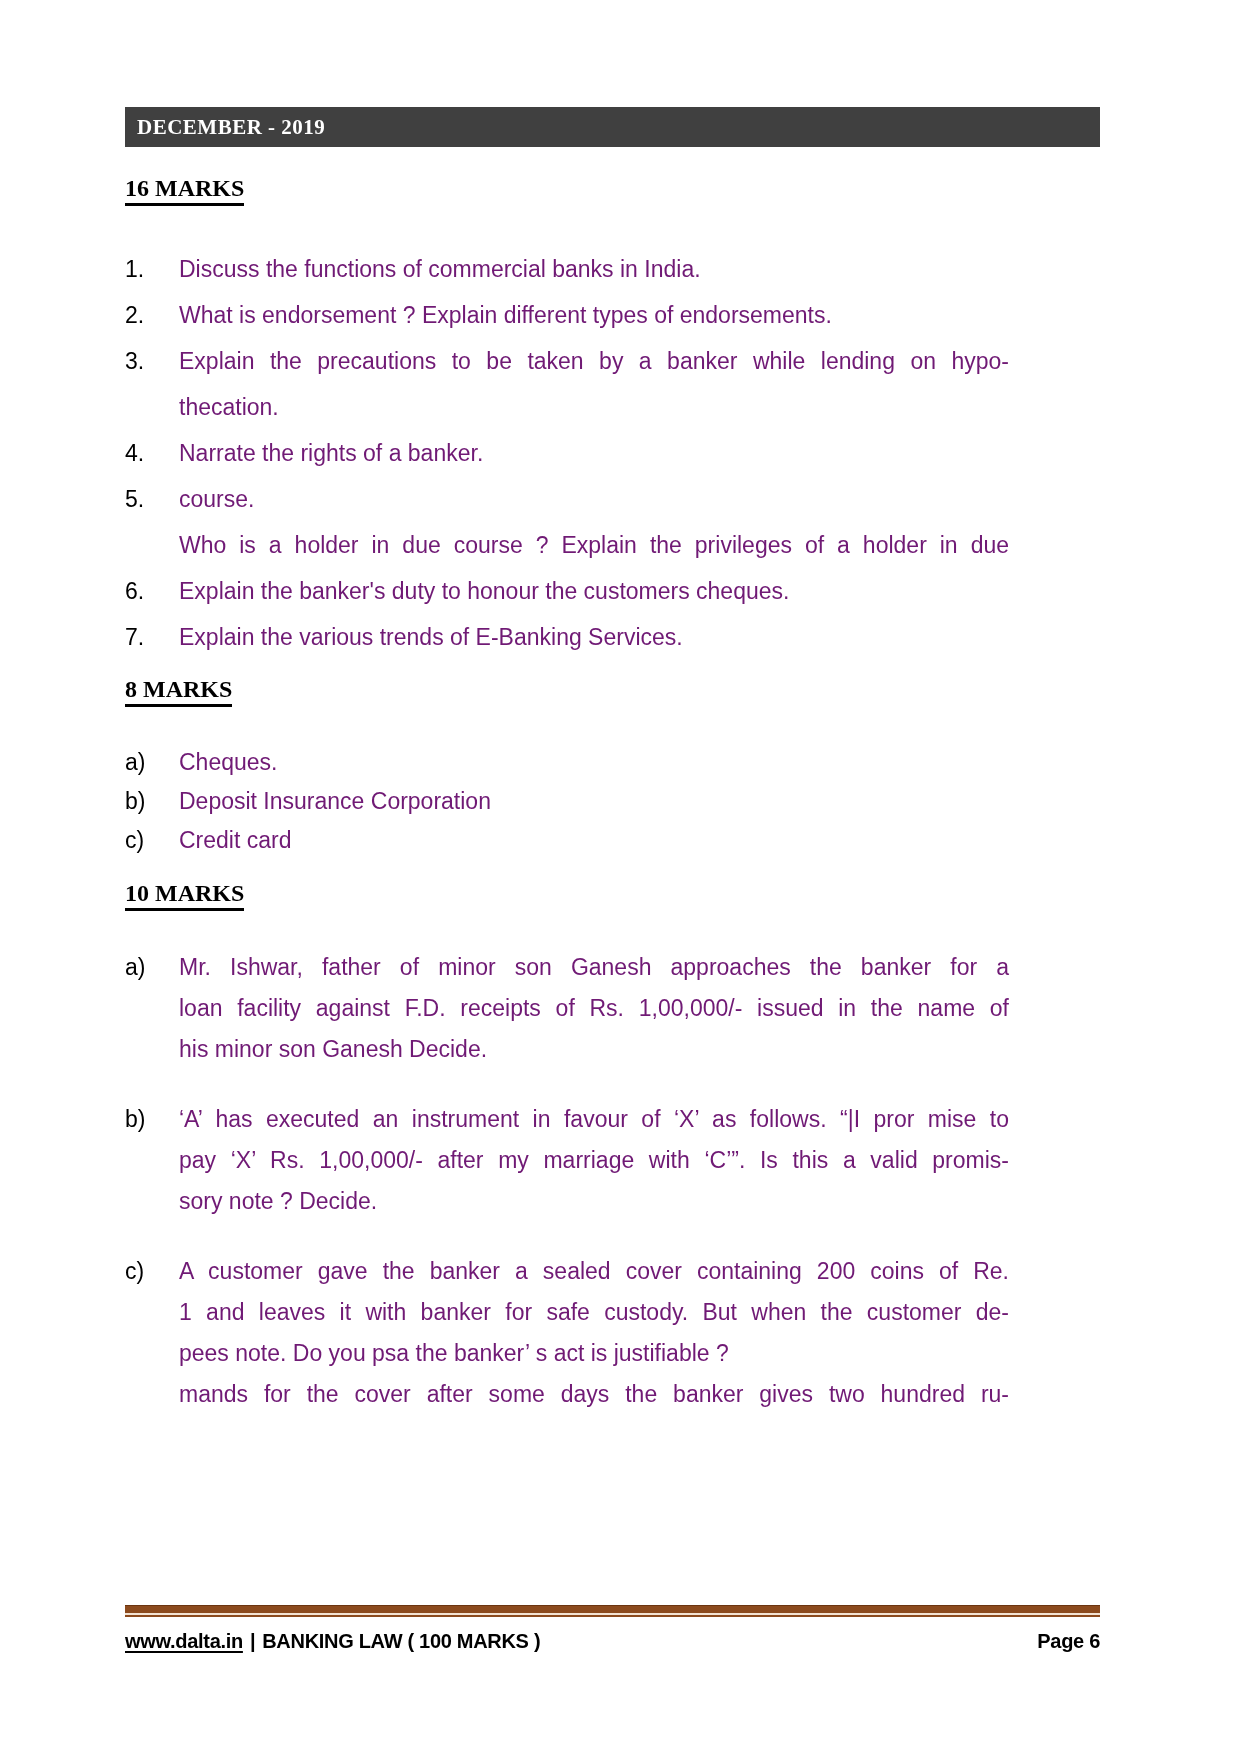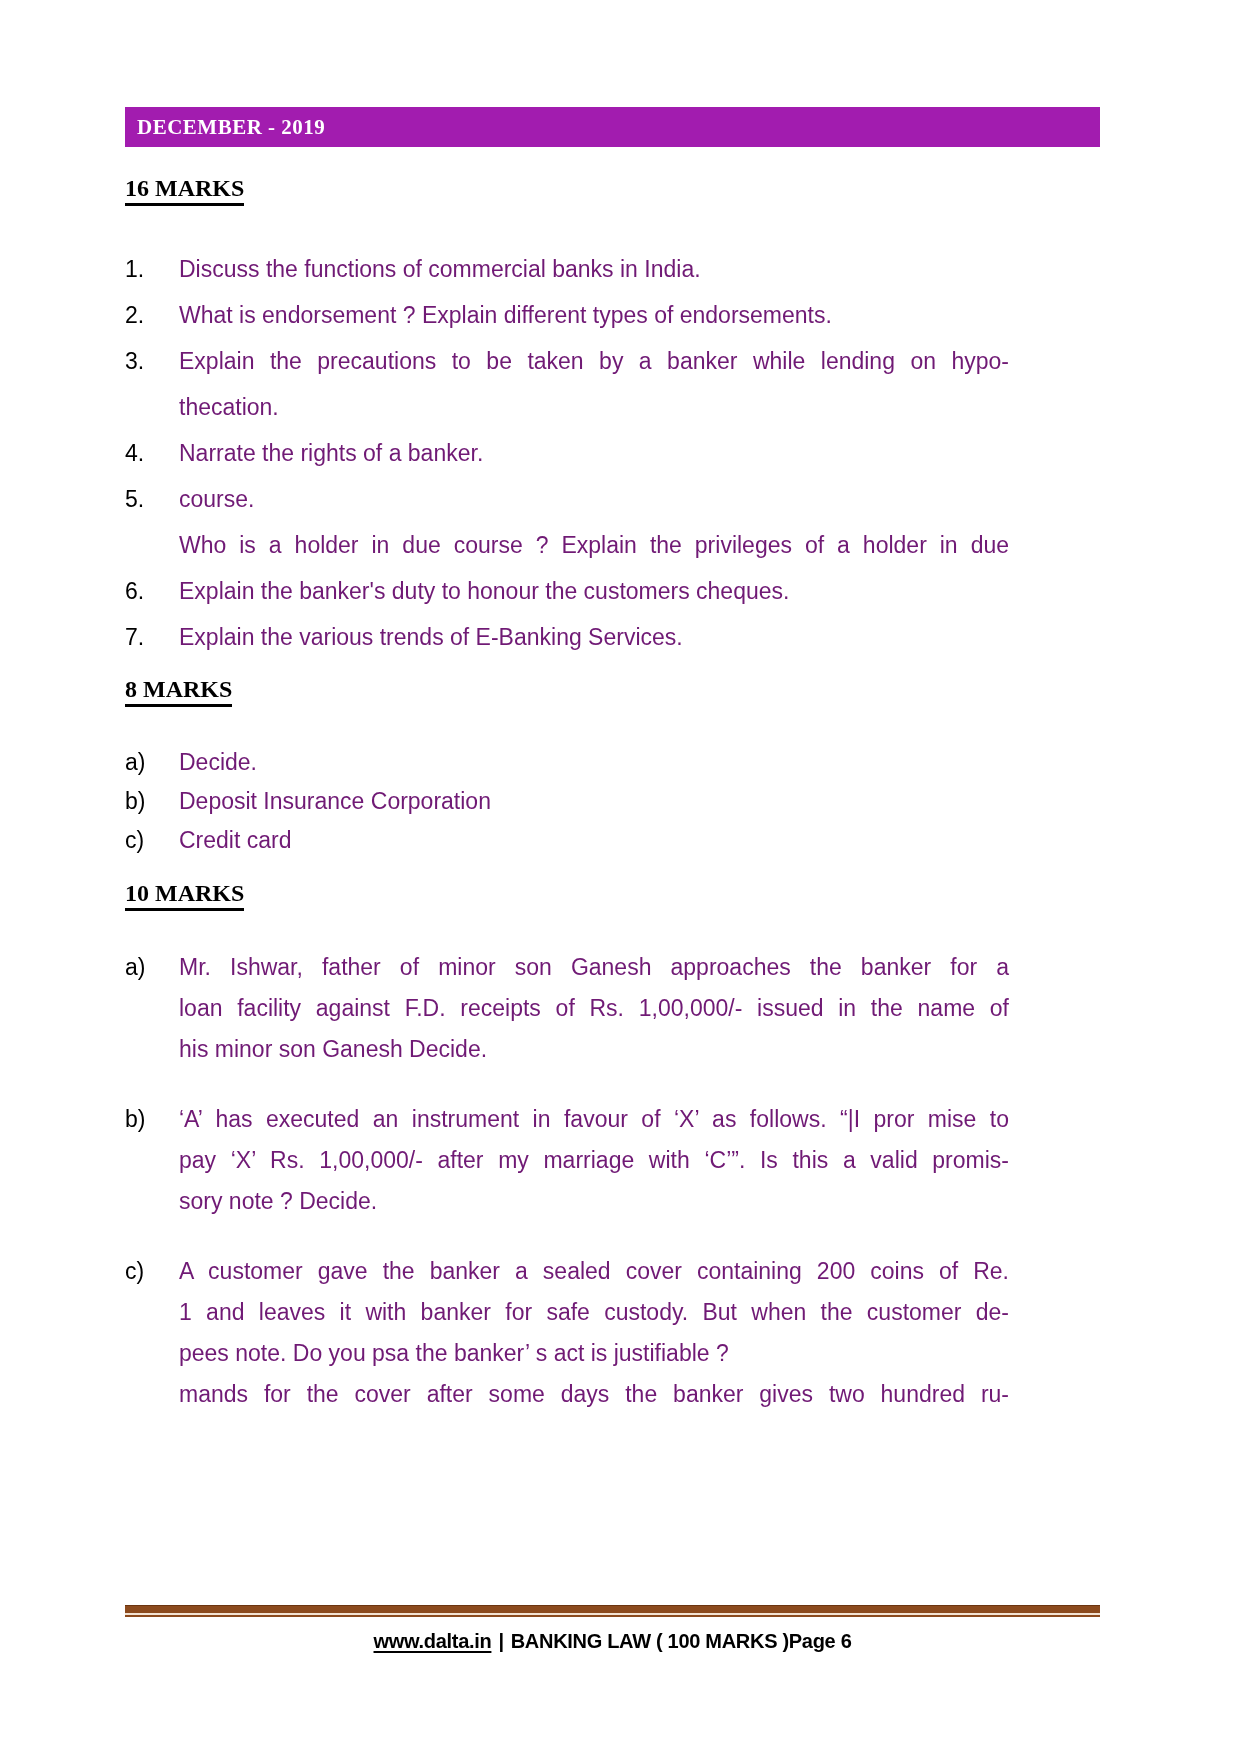--- a/index.html
+++ b/index.html
@@ -6,21 +6,21 @@
   body{
     width:1241px;height:1755px;position:relative;background:#ffffff;
     font-family:"Liberation Sans",sans-serif;color:#000;
     -webkit-font-smoothing:antialiased;
   }
   .page{position:absolute;left:0;top:0;width:1241px;height:1755px;background:#fff;overflow:hidden;}
 
   
   .header-bar{
     position:absolute;left:125px;top:107px;width:975px;height:40px;
-    background:#a21caf;display:flex;align-items:center;box-sizing:border-box;padding-left:12px;
+    background:#404040;display:flex;align-items:center;box-sizing:border-box;padding-left:12px;
   }
   .header-bar .title{
     font-family:"Liberation Serif",serif;font-weight:700;color:#fff;
     font-size:21px;letter-spacing:.5px;
   }
 
   
   .content{position:absolute;left:125px;top:147px;width:975px;}
 
   .sec-heading{
@@ -55,21 +55,21 @@
   .footer-rule{
     position:absolute;left:125px;top:1605px;width:975px;
     border-top:1px solid #6b3410;
   }
   .footer-rule .thick{height:7px;background:#8c4a1d;}
   .footer-rule .gap{height:2px;background:#f3e3d3;}
   .footer-rule .thin{height:2px;background:#8c4a1d;}
 
   .footer-text{
     position:absolute;left:125px;top:1630px;width:975px;
-    display:flex;justify-content:center;align-items:baseline;
+    display:flex;justify-content:space-between;align-items:baseline;
     font-weight:700;font-size:20px;letter-spacing:-0.3px;
   }
   .footer-left{display:flex;gap:7px;align-items:baseline;}
   .site-link{text-decoration:underline;text-underline-offset:3px;}
 </style>
 </head>
 <body>
 
 <div class="page">
 
@@ -127,21 +127,21 @@
         </div>
       </div>
     </div>
 
     <h2 class="sec-heading h8"><span class="u">8 MARKS</span></h2>
 
     <div class="sublist">
       <div class="item">
         <span class="marker">a)</span>
         <div class="itext">
-          <div class="line">Decide.</div>
+          <div class="line">Cheques.</div>
         </div>
       </div>
       <div class="item">
         <span class="marker">b)</span>
         <div class="itext">
           <div class="line">Deposit Insurance Corporation</div>
         </div>
       </div>
       <div class="item">
         <span class="marker">c)</span>

